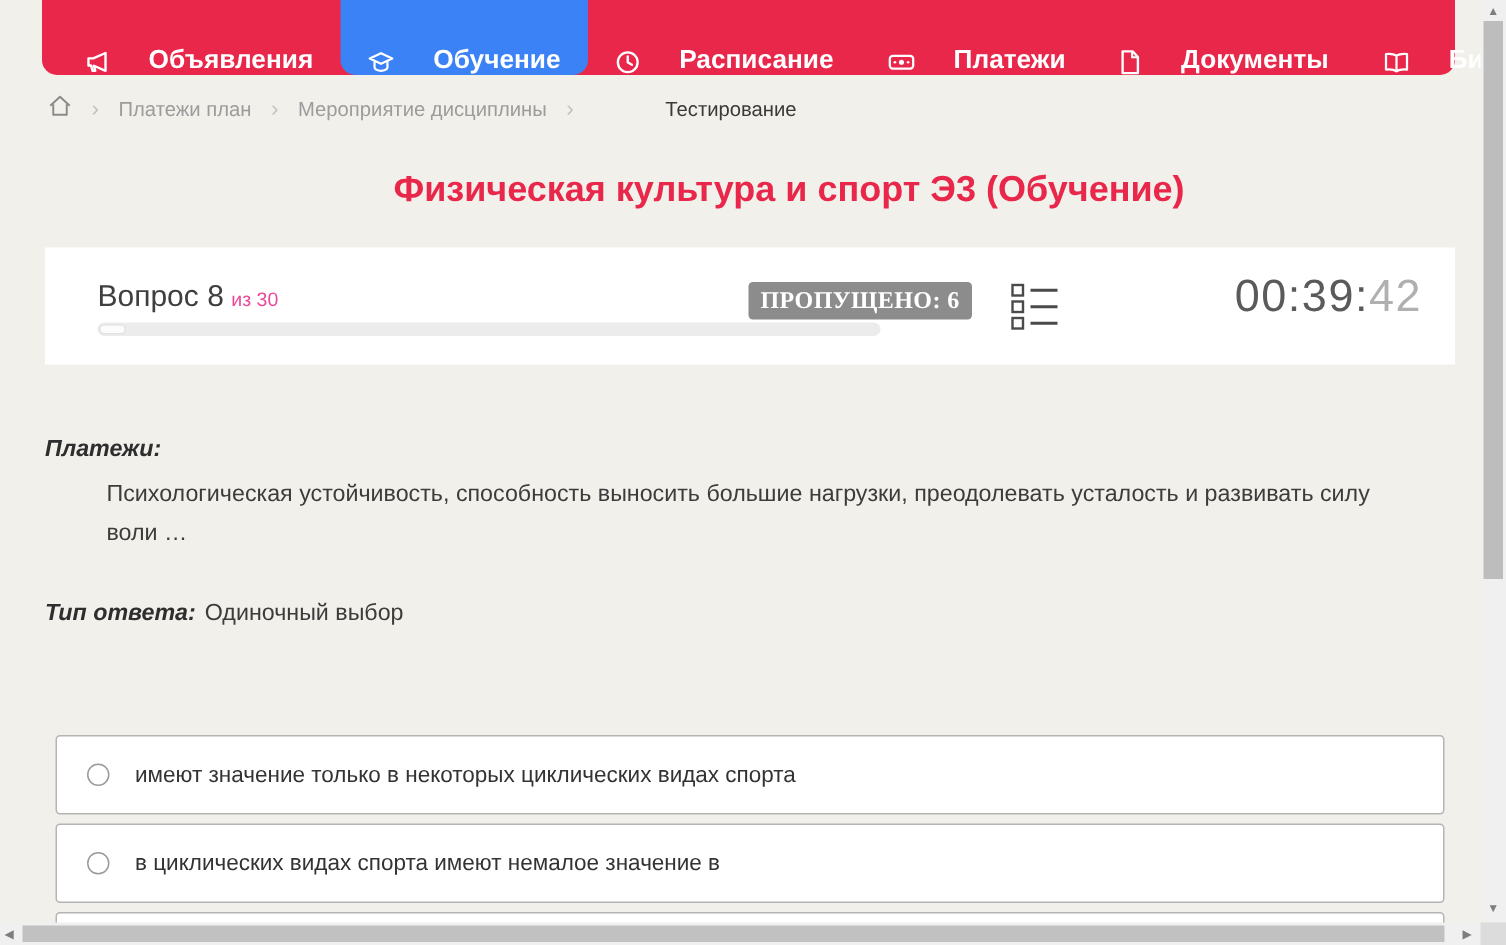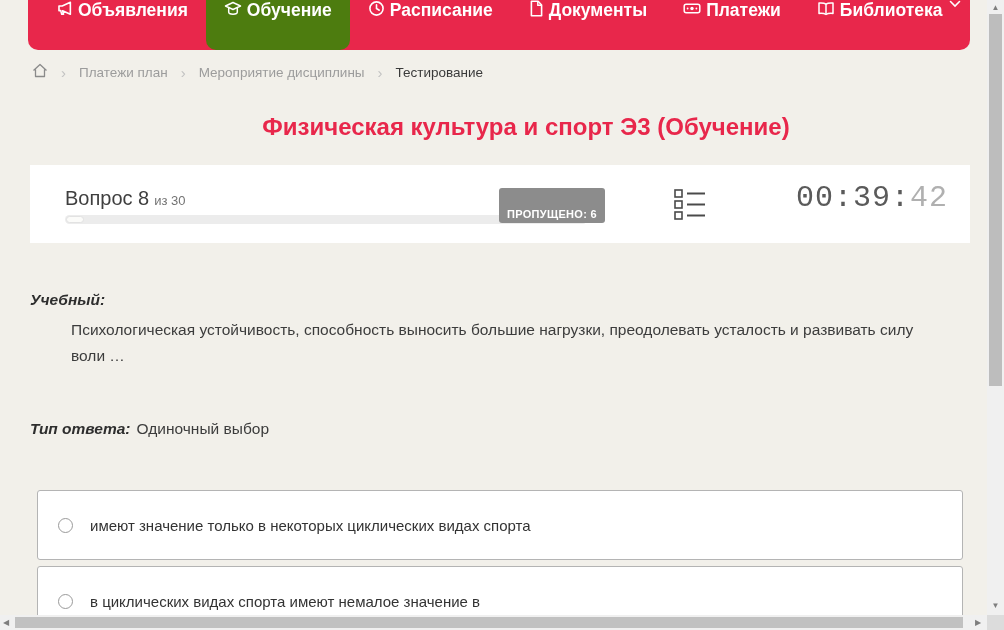--- a/index.html
+++ b/index.html
@@ -4,64 +4,64 @@
 <style>
   * { margin:0; padding:0; box-sizing:border-box; }
   html,body { width:1004px; height:630px; overflow:hidden; }
   body { font-family:"Liberation Sans", sans-serif; background:#F2F0EA; }
   #viewport { position:relative; width:1004px; height:630px; background:#F2F0EA; overflow:hidden; }
 
   
   .navbar { position:absolute; left:28px; top:0; width:942px; height:50px;
             background:#E8274B; border-radius:0 0 10px 10px;
             display:flex; align-items:stretch; padding:0 10px; }
-  .nav-item { display:flex; align-items:flex-start; gap:5px; padding:0 18px;
+  .nav-item { display:flex; align-items:flex-end; gap:26px; padding:0 18px;
               color:#fff; font-weight:bold; font-size:17.5px; white-space:nowrap;
               cursor:pointer; }
-  .nav-item.active { background:#4d7c0f; border-radius:0 0 10px 10px; }
+  .nav-item.active { background:#3b82f6; border-radius:0 0 10px 10px; }
   .nav-item svg { display:block; }
   .nav-caret { margin-left:2px; }
 
   
   .breadcrumb { position:absolute; left:32px; top:63px; display:flex; align-items:center; gap:13px;
                 font-size:13.5px; }
   .crumb-link { color:#9C9C9C; cursor:pointer; }
-  .crumb-current { color:#3A3A3A; }
+  .crumb-current { color:#3A3A3A;margin-left:48px; }
   .crumb-sep { color:#C2C2C2; font-size:15px; line-height:1; }
 
   
   .page-title { position:absolute; left:0; top:113px; width:1004px; text-align:center;
                 color:#E8274B; font-size:24px; font-weight:bold;padding-left:48px; }
 
   
   .qcard { position:absolute; left:30px; top:165px; width:940px; height:78px; background:#FFFFFF; }
   .qnum { position:absolute; left:35px; top:22px; font-size:20px; color:#3F3F3F; }
-  .qnum .of { font-size:13px; color:#737373; margin-left:5px; }
+  .qnum .of { font-size:13px; color:#ec4899; margin-left:5px; }
   .qprogress { position:absolute; left:35px; top:50px; width:522px; height:9px;
                background:#ECECEC; border-radius:5px; }
   .qprogress .fill { position:absolute; left:1px; top:1px; width:18px; height:7px;
                      background:#FBFBF9; border:1px solid #E2E2E2; border-radius:4px; }
   .skip-badge { position:absolute; left:469px; top:23px; background:#8C8C8C; color:#fff;
-                font-size:11px; font-weight:bold; padding:20px 8px 3px 8px; border-radius:3px;
-                letter-spacing:.3px; }
+                font-size:16px; font-weight:bold; padding:4px 8px 3px 8px; border-radius:3px;
+                letter-spacing:.3px;font-family:Liberation Serif, serif; }
   .qlist-btn { position:absolute; left:644px; top:23px; width:32px; height:34px; cursor:pointer; }
   .qtimer { position:absolute; right:22px; top:16px; font-size:30px; color:#5A5A5A;
-            font-weight:300; letter-spacing:1px;font-family:Liberation Mono, monospace; }
+            font-weight:300; letter-spacing:1px; }
   .qtimer .secs { color:#B0B0B0; }
 
   
   .qblock { position:absolute; left:30px; top:291px; width:915px; color:#3C3C3C; font-size:15.5px; }
   .qlabel { font-weight:bold; font-style:italic; color:#2E2E2E; margin-bottom:8px; }
   .qtext { line-height:26px;margin-left:41px; }
-  .atype { position:absolute; left:30px; top:420px; font-size:15.5px; color:#3C3C3C; }
+  .atype { position:absolute; left:30px; top:400px; font-size:15.5px; color:#3C3C3C; }
   .atype b { font-style:italic; margin-right:6px; color:#2E2E2E; }
 
   
   .options { position:absolute; left:37px; top:490px; width:926px; }
-  .option { height:70px; background:#fff; border:1px solid #B4B4B4; border-radius:3px;
+  .option { height:53px; background:#fff; border:1px solid #B4B4B4; border-radius:3px;
             margin-bottom:6px; display:flex; align-items:center; padding-left:20px; cursor:pointer; }
   .option.partial { margin-top:1px; }
   .radio { width:15px; height:15px; border:1.5px solid #9A9A9A; border-radius:50%;
            background:#fff; flex:0 0 auto; cursor:pointer; }
   .option .opt-label { margin-left:17px; font-size:15px; color:#333333; }
 
   
   .vscroll { position:absolute; right:0; top:0; width:17px; height:615px; background:#F0F0F0; z-index:50; }
   .vscroll .arrow { position:absolute; left:0; width:17px; text-align:center; color:#7E7E7E; font-size:8px; cursor:pointer; }
   .vscroll .thumb { position:absolute; left:2px; top:14px; width:13px; height:372px; background:#BDBDBD; cursor:pointer; }
@@ -97,37 +97,37 @@
       <span>
         <svg width="17" height="17" viewBox="0 0 16 16">
             <circle cx="8" cy="8" r="6.2" fill="none" stroke="#fff" stroke-width="1.5"></circle>
             <path d="M8 4.4V8l2.6 1.6" fill="none" stroke="#fff" stroke-width="1.5" stroke-linecap="round"></path>
           </svg>
       </span>
       <span>Расписание</span>
     </div>
     <div class="nav-item">
       <span>
-        <svg width="15" height="17" viewBox="0 0 14 16">
-            <path d="M2.2 1.2h6.3L11.8 4.7v10.1H2.2V1.2z" fill="none" stroke="#fff" stroke-width="1.5" stroke-linejoin="round"></path>
-            <path d="M8.2 1.4v3.5h3.4" fill="none" stroke="#fff" stroke-width="1.3"></path>
-          </svg>
-      </span>
-      <span>Документы</span>
-    </div>
-    <div class="nav-item">
-      <span>
         <svg width="18" height="17" viewBox="0 0 18 16">
             <rect x="1.2" y="3.8" width="15.6" height="8.4" rx="2" fill="none" stroke="#fff" stroke-width="1.5"></rect>
             <circle cx="9" cy="8" r="1.7" fill="#fff"></circle>
             <circle cx="4.6" cy="8" r="0.9" fill="#fff"></circle>
             <circle cx="13.4" cy="8" r="0.9" fill="#fff"></circle>
           </svg>
       </span>
       <span>Платежи</span>
+    </div>
+    <div class="nav-item">
+      <span>
+        <svg width="15" height="17" viewBox="0 0 14 16">
+            <path d="M2.2 1.2h6.3L11.8 4.7v10.1H2.2V1.2z" fill="none" stroke="#fff" stroke-width="1.5" stroke-linejoin="round"></path>
+            <path d="M8.2 1.4v3.5h3.4" fill="none" stroke="#fff" stroke-width="1.3"></path>
+          </svg>
+      </span>
+      <span>Документы</span>
     </div>
     <div class="nav-item">
       <span>
         <svg width="18" height="17" viewBox="0 0 18 16">
             <path d="M9 3.6C7.4 2.5 5.2 2.2 2 2.5v10.4c3.2-.3 5.4 0 7 1.1 1.6-1.1 3.8-1.4 7-1.1V2.5c-3.2-.3-5.4 0-7 1.1z" fill="none" stroke="#fff" stroke-width="1.5" stroke-linejoin="round"></path>
             <path d="M9 3.6v10.4" stroke="#fff" stroke-width="1.5"></path>
           </svg>
       </span>
       <span>Библиотека</span>
       <span class="nav-caret">
@@ -171,21 +171,21 @@
         <rect x="1" y="24" width="7" height="7" fill="none" stroke="#4A4A4A" stroke-width="1.6"></rect>
         <line x1="13" y1="27.5" x2="31" y2="27.5" stroke="#4A4A4A" stroke-width="2"></line>
       </svg>
     </div>
     <div class="qtimer">
       <span>00:39:</span><span class="secs">42</span>
     </div>
   </div>
 
   <div class="qblock">
-    <div class="qlabel">Учебный:</div>
+    <div class="qlabel">Платежи:</div>
     <div class="qtext">Психологическая устойчивость, способность выносить большие нагрузки, преодолевать усталость и развивать силу воли …</div>
   </div>
 
   <div class="atype">
     <b>Тип ответа:</b><span>Одиночный выбор</span>
   </div>
 
   <div class="options">
     <div class="option">
       <span class="radio"></span>

